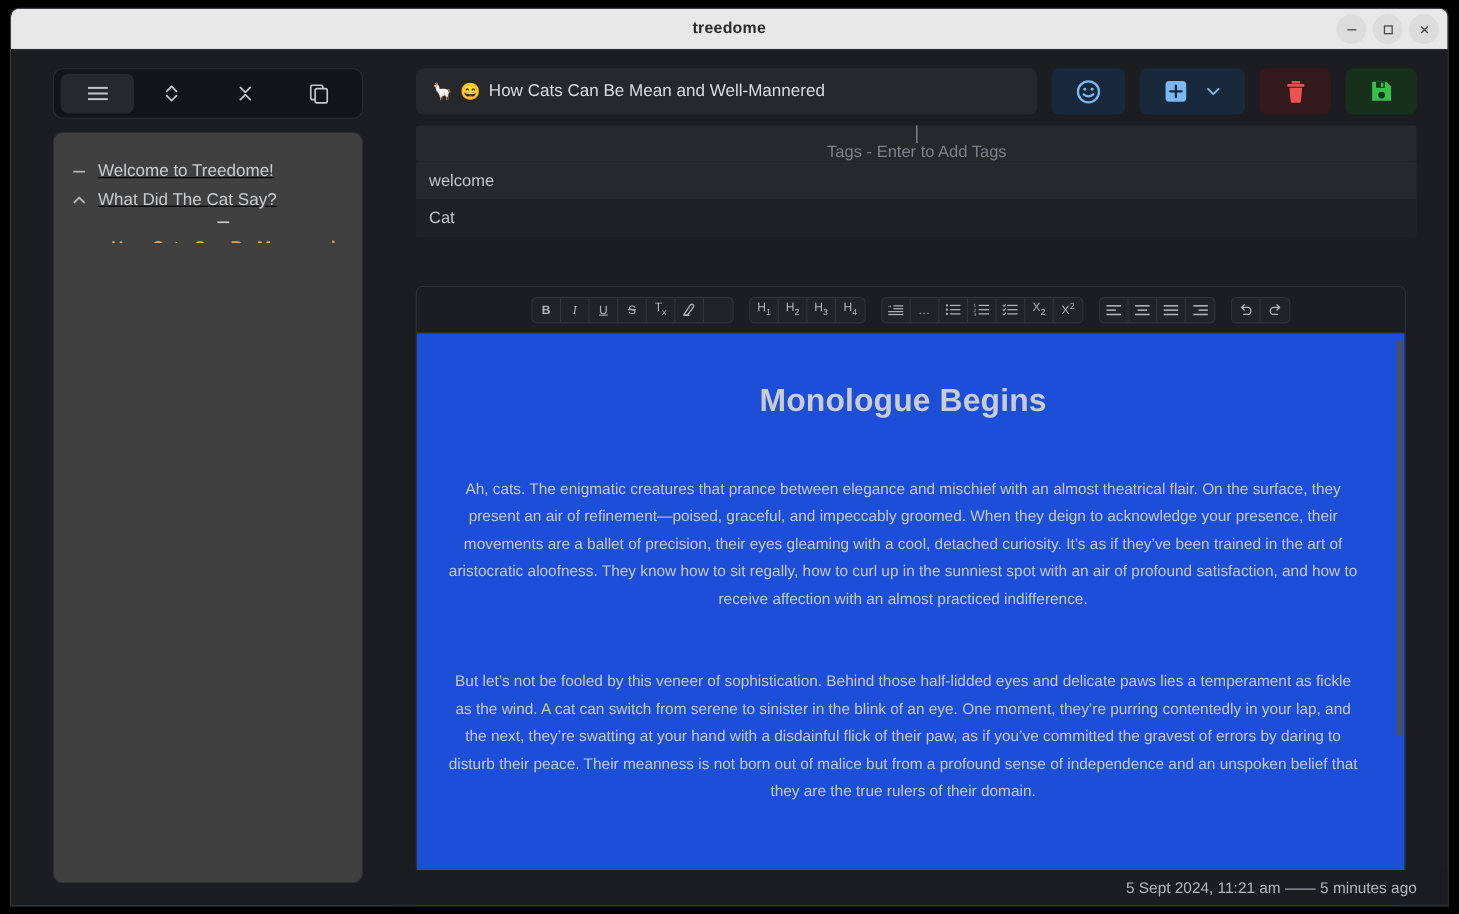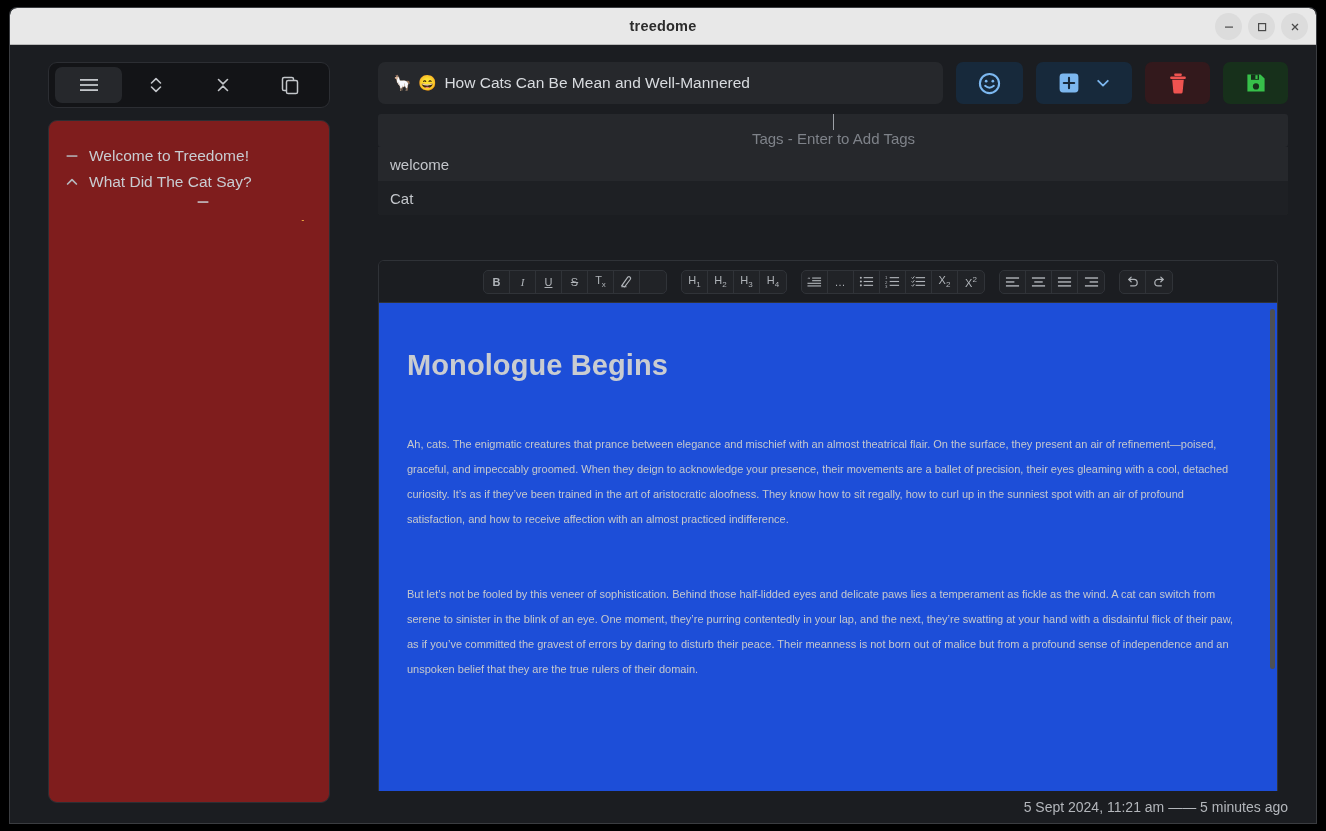--- a/index.html
+++ b/index.html
@@ -10,20 +10,21 @@
     overflow: hidden;
     background: #000000;
     font-family: "Liberation Sans", sans-serif;
   }
 
   .desktop {
     position: relative;
     width: 1326px;
     height: 650px;
     background: #000000;
+    text-align: center;
   }
 
   
   .window {
     position: absolute;
     left: 10px;
     top: 8px;
     width: 1306px;
     height: 815px;
     background: #1b1d21;
@@ -106,25 +107,26 @@
     justify-content: center;
     border-radius: 7px;
     cursor: pointer;
     color: #c3c6ca;
   }
   .side-btn:first-child { background: #26282c; }
   .side-btn svg { display: block; }
 
   .tree-panel {
     flex: 1;
-    background: #7f1d1d;
+    background: #404040;
     border: 1px solid #2c2e33;
     border-radius: 9px;
     padding: 22px 10px 10px 14px;
     overflow: hidden;
+    text-decoration: underline;
   }
   .tree-item {
     display: flex;
     align-items: center;
     gap: 8px;
     height: 26px;
     font-size: 15.5px;
     color: #c9ccd1;
     white-space: nowrap;
     cursor: pointer;
@@ -286,21 +288,21 @@
     overflow: hidden;
   }
   .doc h1 {
     font-size: 29px;
     font-weight: bold;
     color: #c9ccd1;
     margin: 18px 0 0 0;
     letter-spacing: 0.1px;
   }
   .doc p {
-    font-size: 11px;
+    font-size: 14px;
     line-height: 25px;
     color: #c5c8cd;
     margin-top: 50px;
   }
 
   .doc-scrollbar {
     position: absolute;
     right: 2px;
     top: 48px;
     width: 5px;

